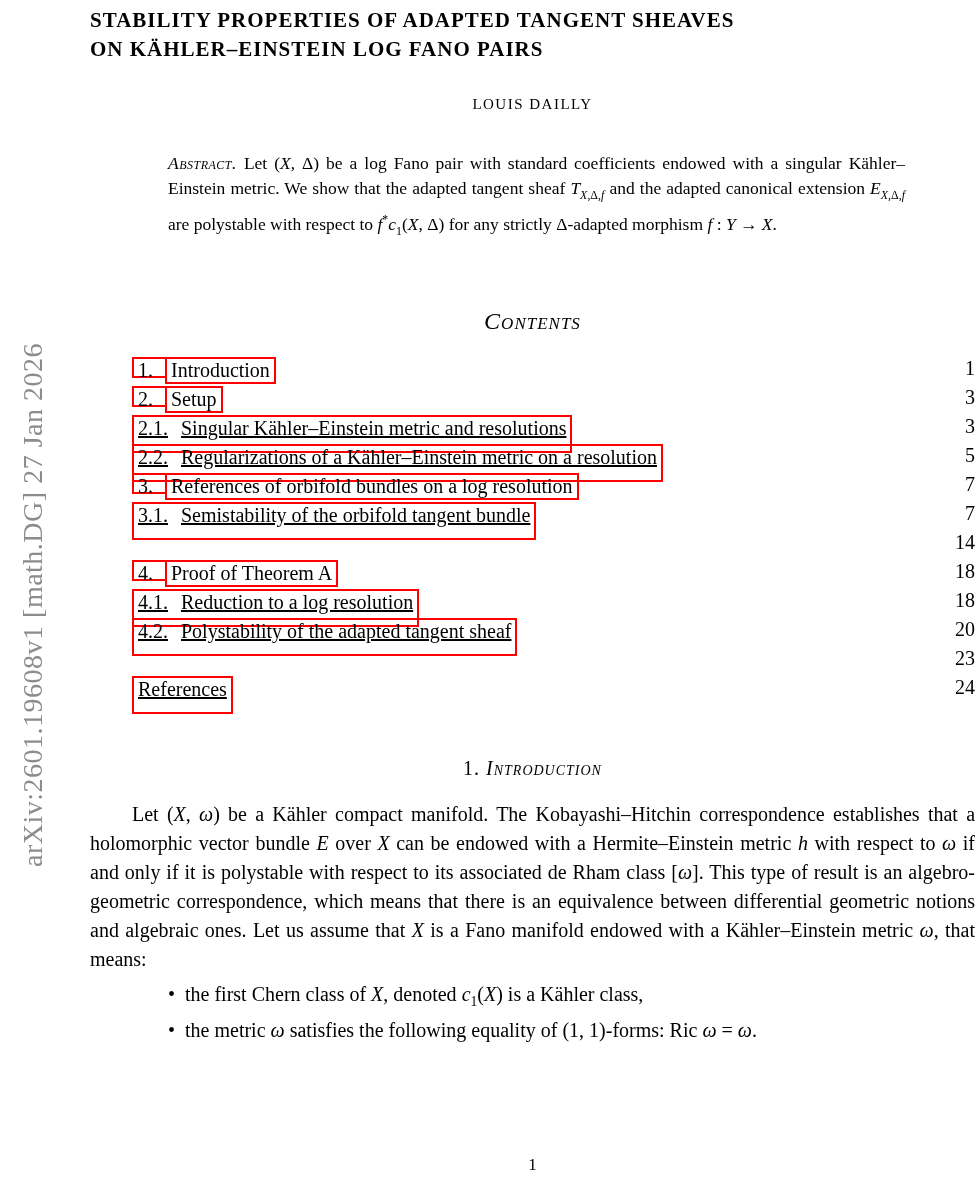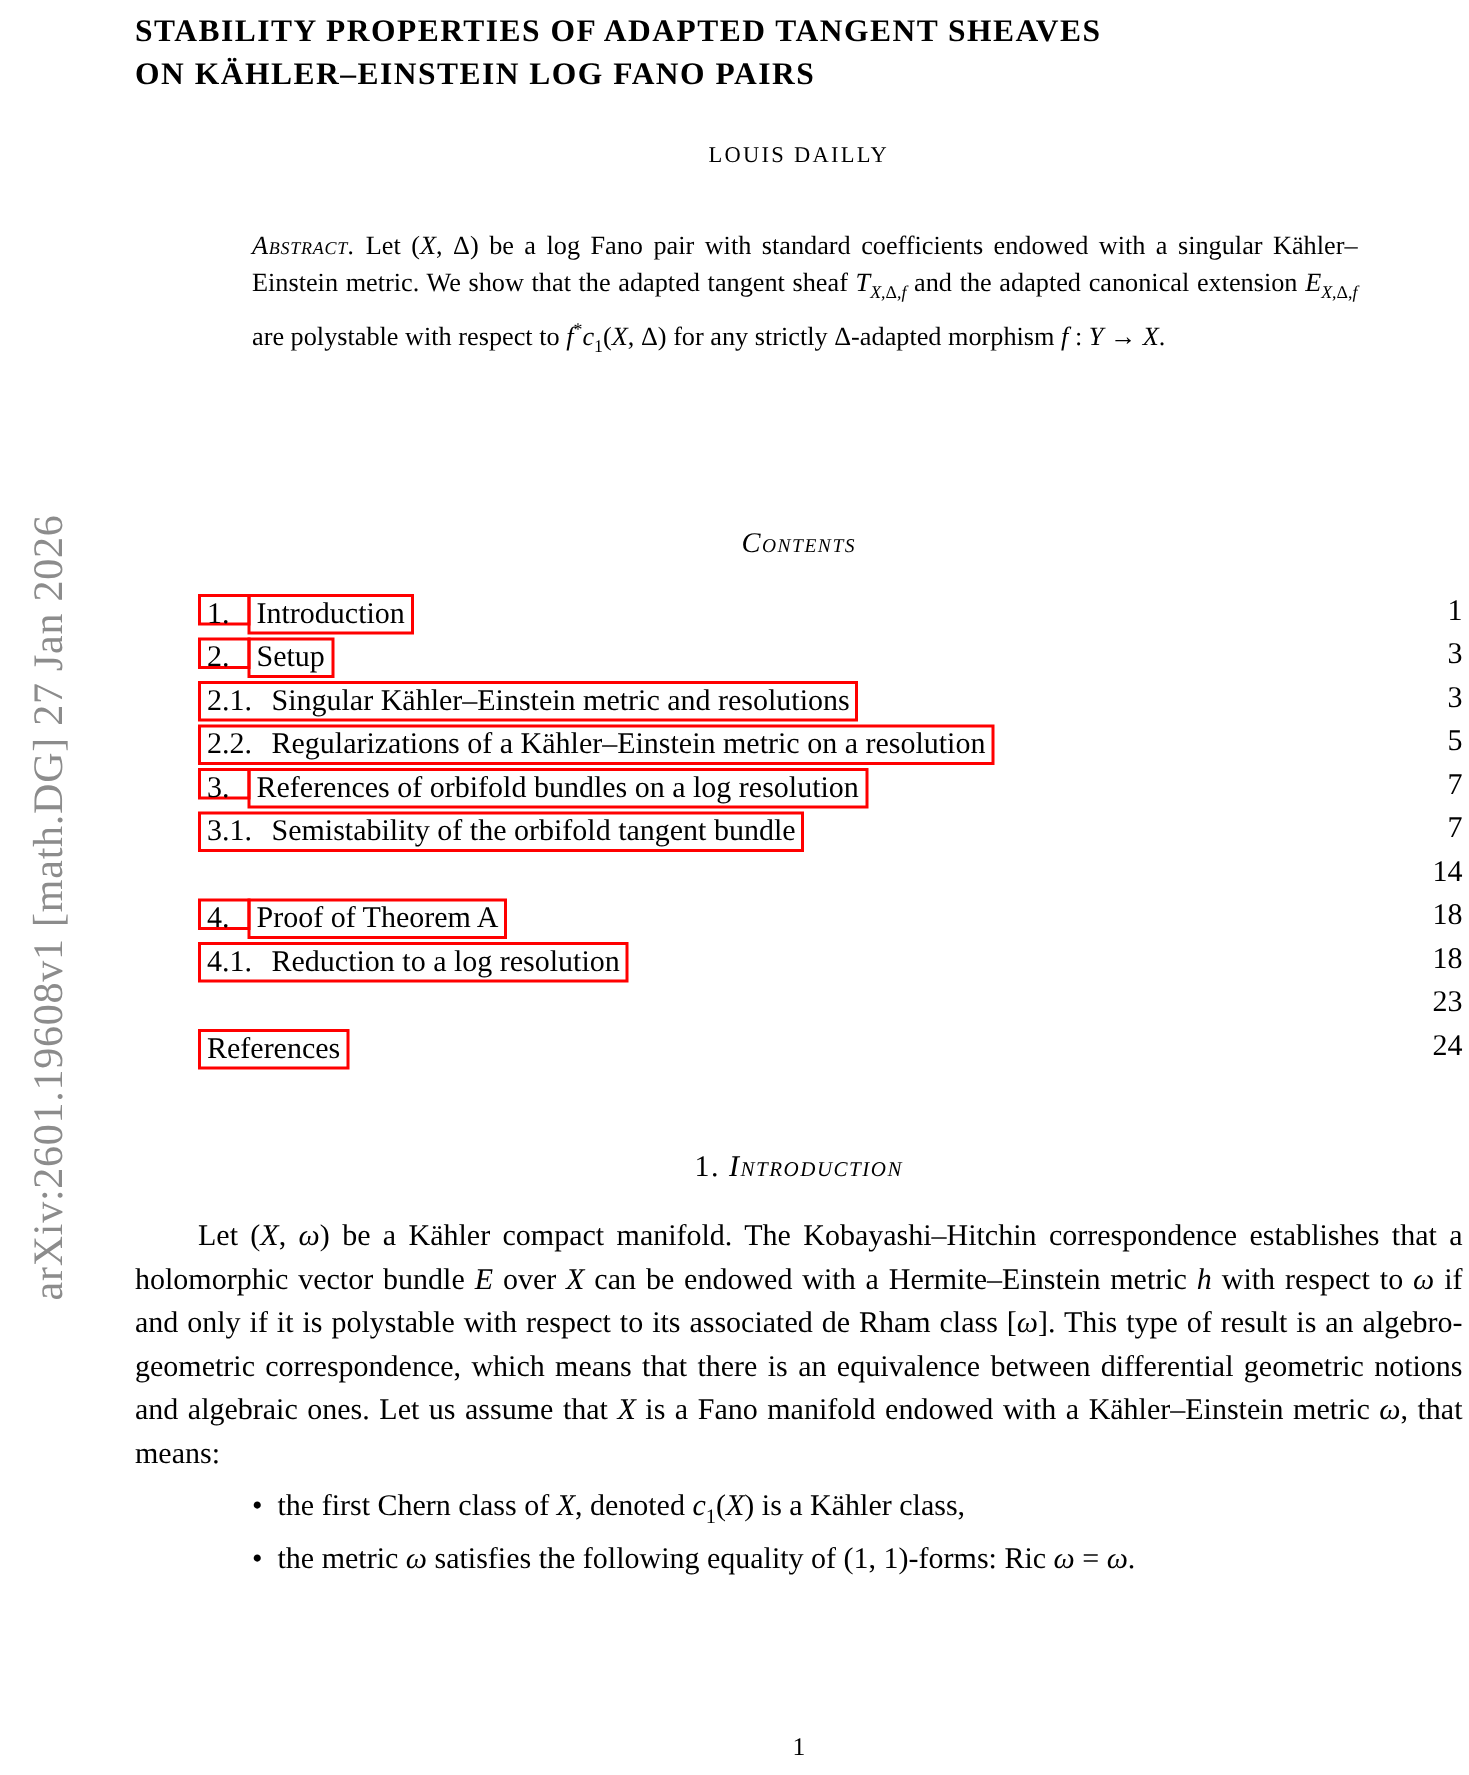--- a/index.html
+++ b/index.html
@@ -17,29 +17,29 @@
   
   .title{margin-top:6px;font-weight:bold;font-size:21px;line-height:29px;letter-spacing:1px;}
   .author{margin-top:32px;text-align:center;font-size:15px;letter-spacing:1.5px;}
 
   
   .abstract{margin:38px 70px 0 78px;font-size:17.5px;line-height:25px;text-align:justify;}
   .sc{font-variant-caps:small-caps;font-style:italic;}
   .abstract .label{letter-spacing:0.5px;}
 
   
-  .contents-heading{margin-top:108px;text-align:center;font-size:19px;letter-spacing:1px;}
+  .contents-heading{margin-top:64px;text-align:center;font-size:24px;letter-spacing:1px;}
   .toc{margin-top:22px;margin-left:42px;font-size:20px;}
   .toc-row{display:flex;align-items:flex-start;height:29px;}
   .toc-page{margin-left:auto;padding-left:12px;}
   .toc-link{display:inline-flex;align-items:flex-start;cursor:pointer;}
   .lbox{display:inline-block;border:2px solid #ff0000;box-sizing:border-box;line-height:22px;padding:0 4px;}
   .num-box{height:21px;padding-right:12px;}
   .title-box{height:27px;margin-left:-2px;}
-  .single-box{height:27px;}
+  .single-box{height:38px;text-decoration:underline;}
   .single-box .toc-num{margin-right:13px;}
 
   
   .section-heading{margin-top:52px;text-align:center;font-size:20px;letter-spacing:1px;}
   .section-heading .sc{letter-spacing:1px;}
   .para{margin-top:20px;font-size:20px;line-height:29px;text-align:justify;text-indent:42px;}
   .bullets{margin-top:6px;font-size:20px;line-height:29px;}
   .bullet-row{padding-left:78px;}
   .bullet{display:inline-block;margin-right:10px;}
 
@@ -122,20 +122,26 @@
           </span>
           <span class="toc-page">18</span>
         </div>
         <div class="toc-row">
           <span class="toc-link">
             <span class="lbox single-box"><span class="toc-num">4.1.</span>Reduction to a log resolution</span>
           </span>
           <span class="toc-page">18</span>
         </div>
         <div class="toc-row">
+          <span class="toc-link">
+            <span class="lbox single-box"><span class="toc-num">4.2.</span>Polystability of the adapted tangent sheaf</span>
+          </span>
+          <span class="toc-page">20</span>
+        </div>
+        <div class="toc-row">
           <span class="toc-page">23</span>
         </div>
         <div class="toc-row">
           <span class="toc-link">
             <span class="lbox single-box">References</span>
           </span>
           <span class="toc-page">24</span>
         </div>
       </div>
 

